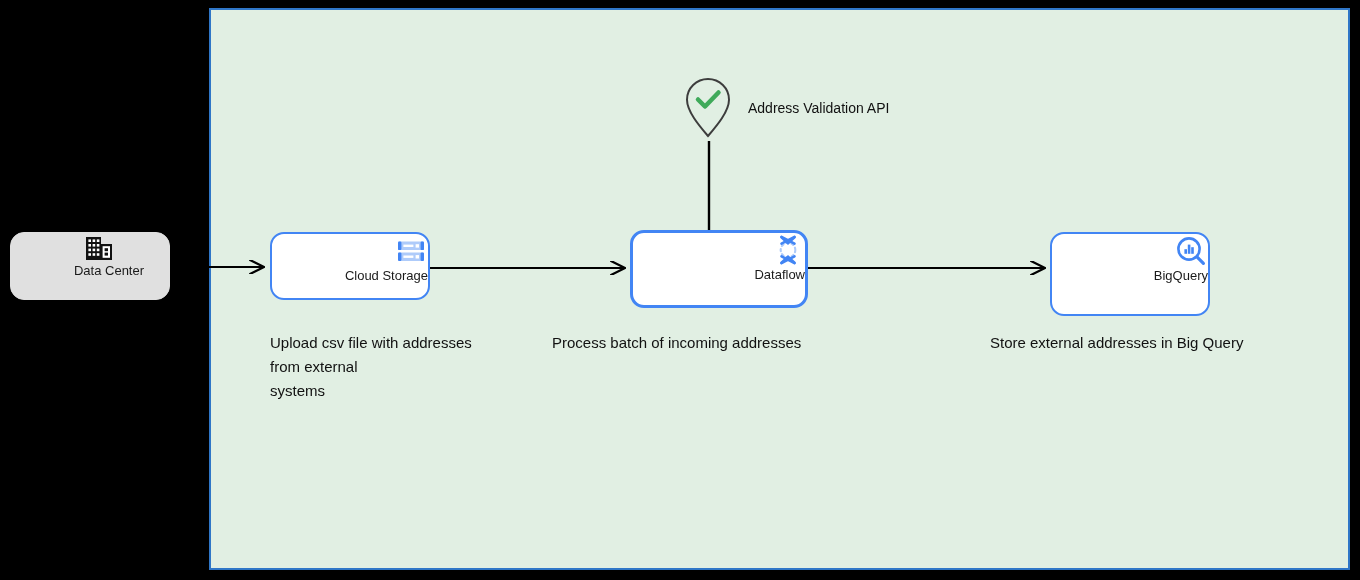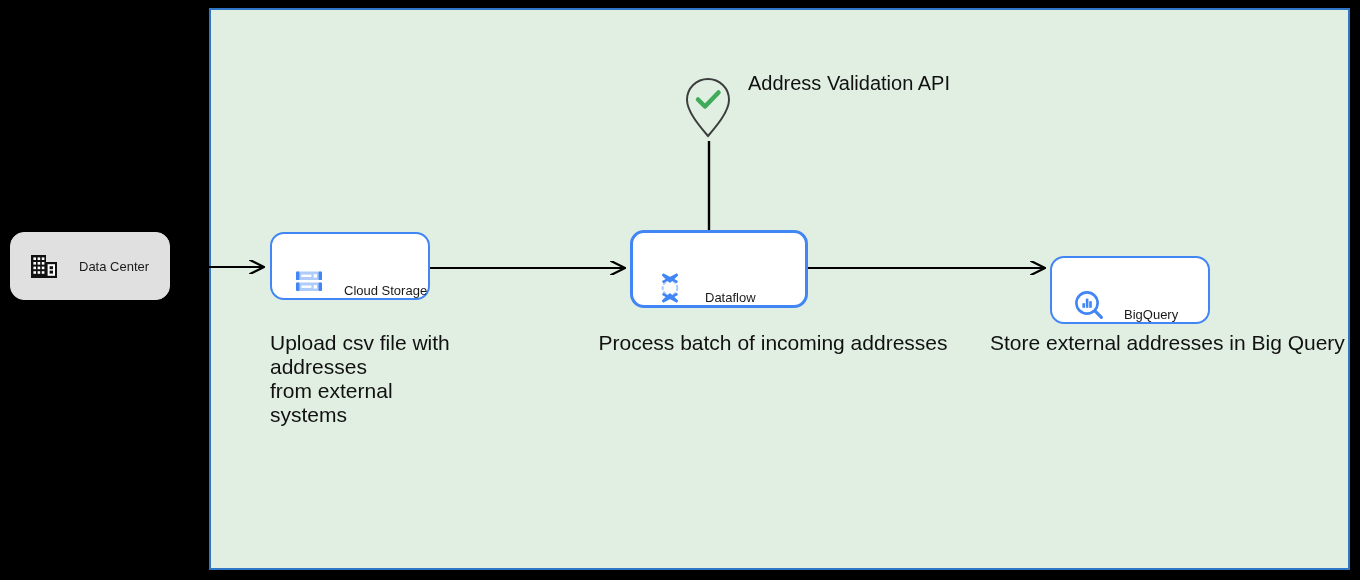--- a/index.html
+++ b/index.html
@@ -36,20 +36,21 @@
     box-sizing: border-box;
   }
 
   
   .node {
     position: absolute;
     box-sizing: border-box;
     display: flex;
     align-items: center;
     border-radius: 12px;
+    flex-direction: column;
   }
   .node .ico {
     flex: 0 0 auto;
     display: flex;
     align-items: center;
     justify-content: center;
   }
   .node .label {
     font-size: 13px;
     color: #1a1a1a;
@@ -91,52 +92,51 @@
     left: 630px;
     top: 230px;
     width: 178px;
     height: 78px;
     border-width: 3px;
   }
   #node-bigquery {
     left: 1050px;
     top: 232px;
     width: 160px;
-    height: 68px;
-    margin-top: 24px;
+    height: 84px;
   }
 
   
   #node-avapi {
     position: absolute;
     left: 684px;
     top: 76px;
     width: 48px;
     height: 62px;
   }
   #label-avapi {
     position: absolute;
     left: 748px;
-    top: 72px;
+    top: 97px;
     width: 230px;
-    font-size: 20px;
+    font-size: 14px;
     line-height: 23px;
     color: #111111;
   }
 
   
   .caption {
     position: absolute;
-    font-size: 21px;
+    font-size: 15px;
     line-height: 24px;
     color: #111111;
     white-space: pre-line;
   }
   #caption-cloudstorage { left: 270px; top: 331px; width: 260px; }
-  #caption-dataflow     { left: 598px; top: 331px; width: 350px; text-align: center; }
+  #caption-dataflow     { left: 552px; top: 331px; width: 350px; }
   #caption-bigquery     { left: 990px; top: 331px; width: 360px; }
 
   
   #edges {
     position: absolute;
     left: 0; top: 0;
     width: 1360px;
     height: 580px;
     pointer-events: none;
   }

